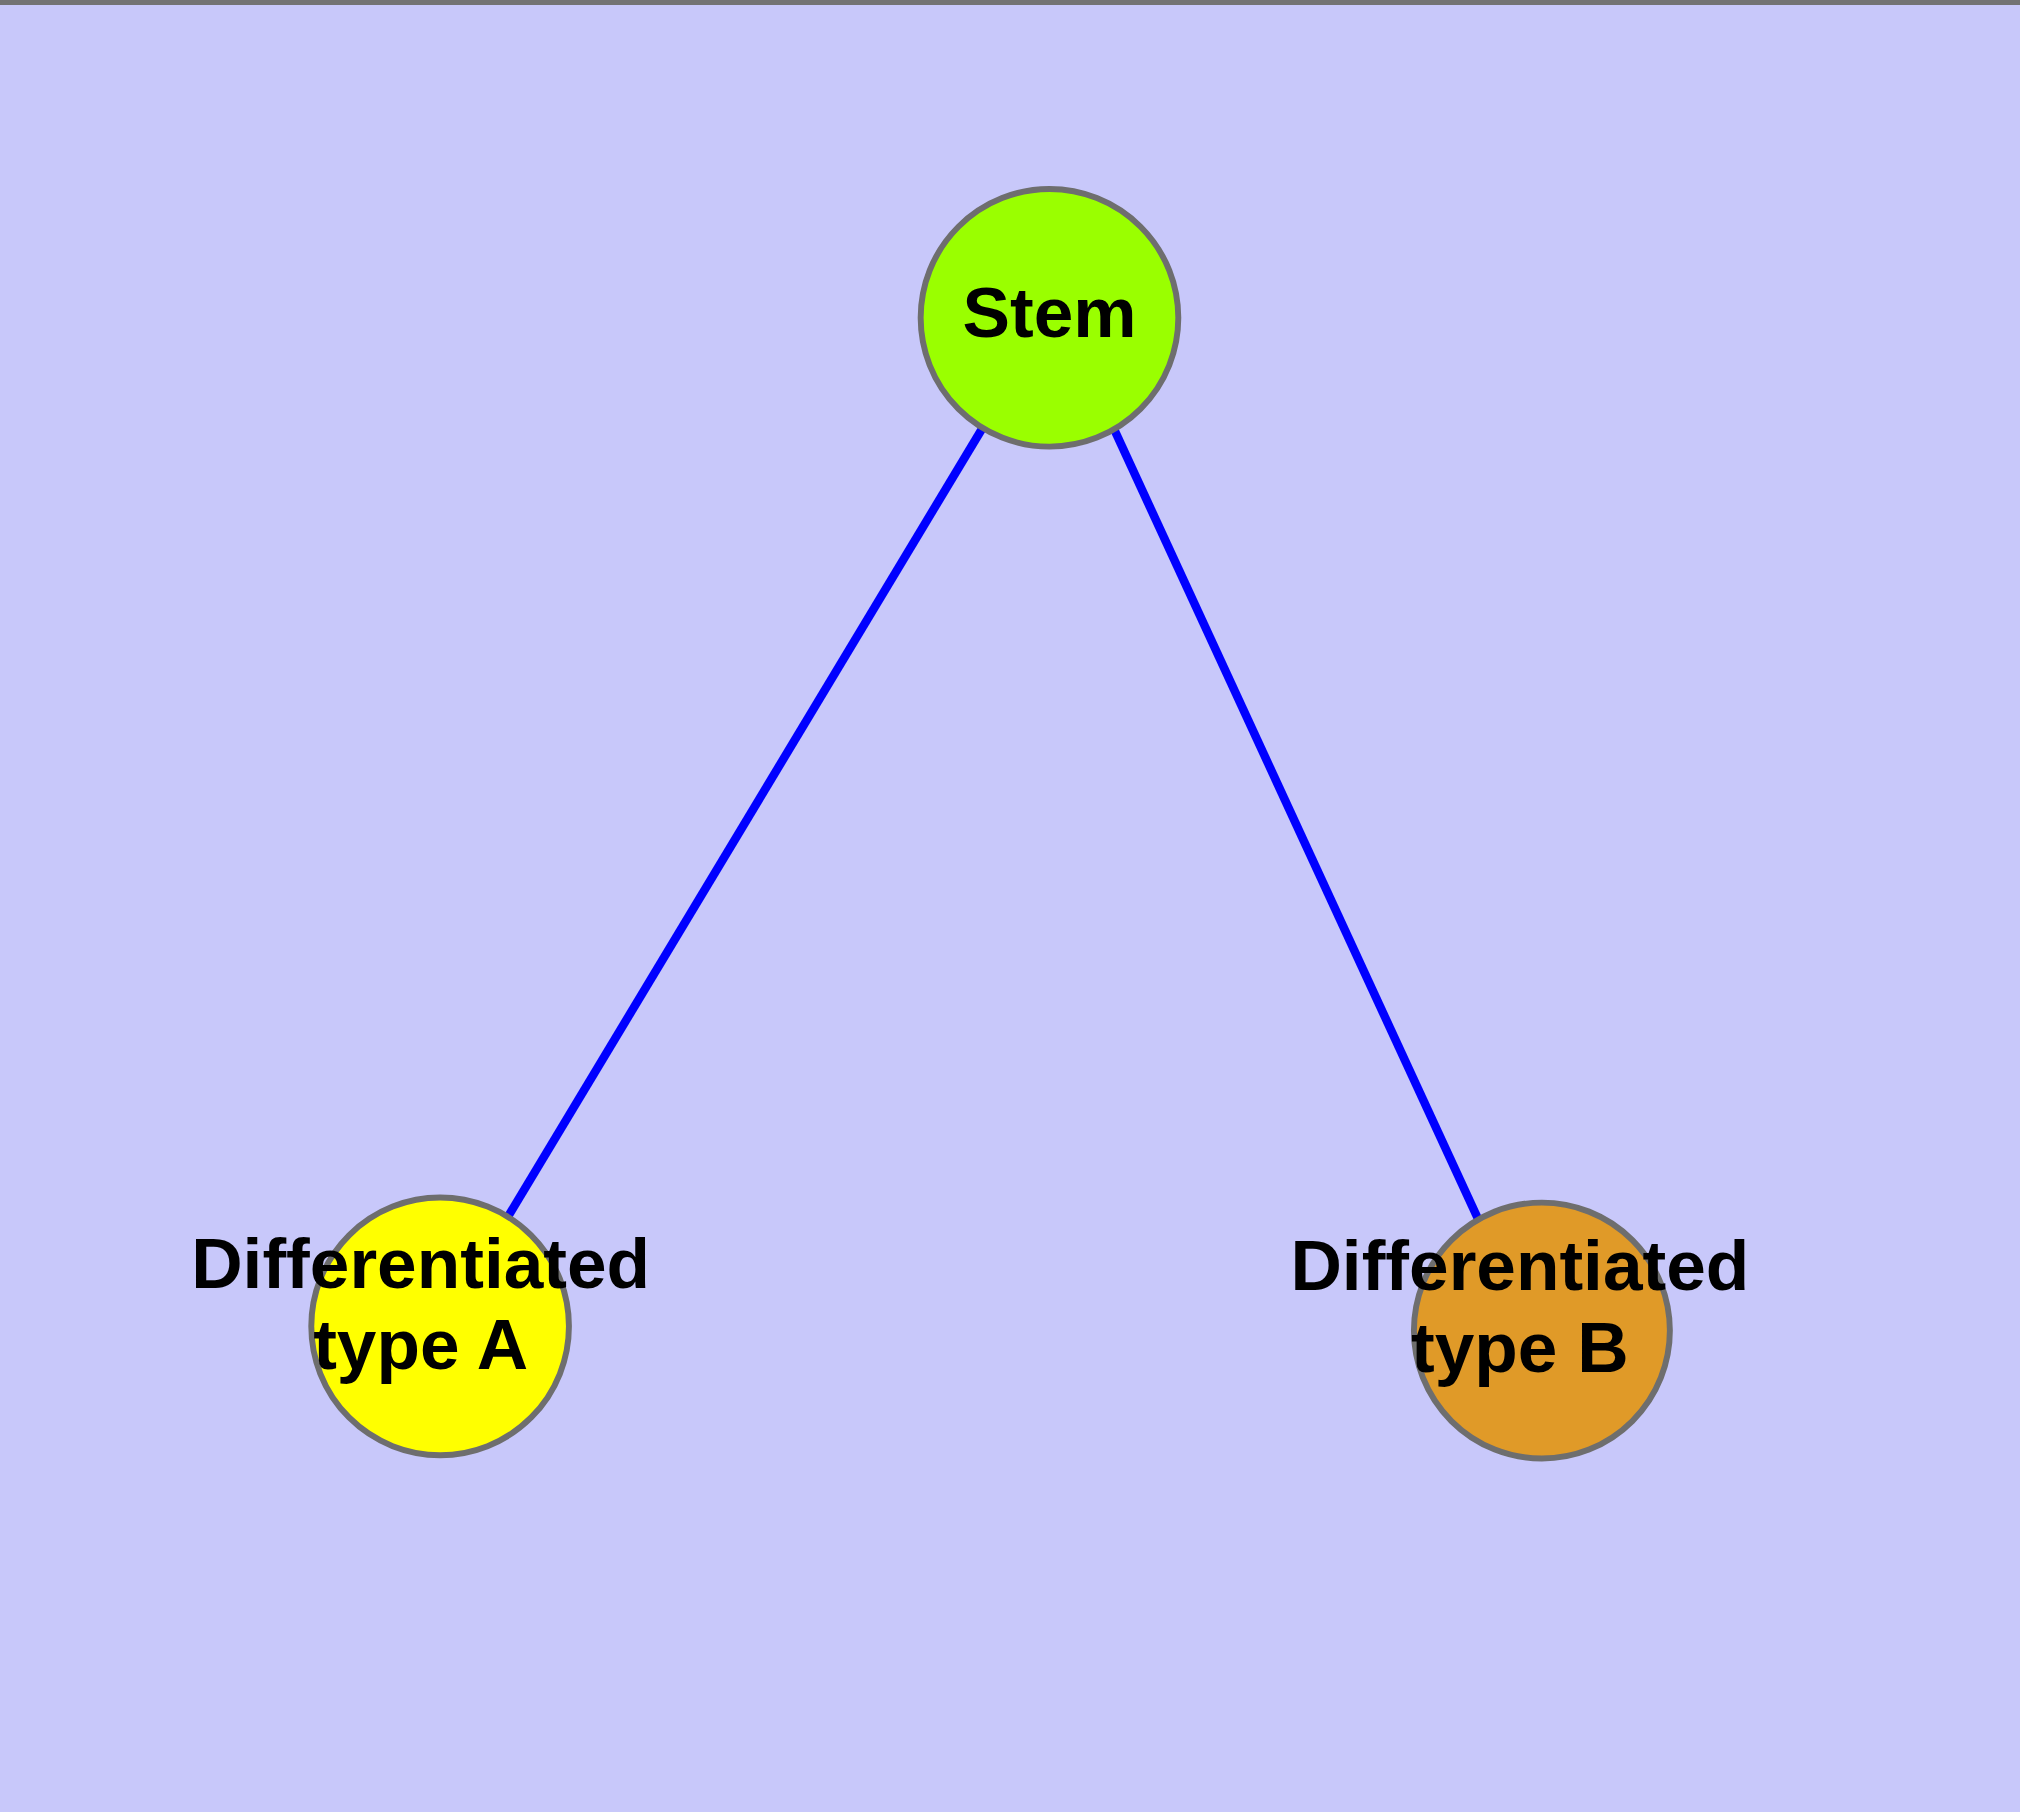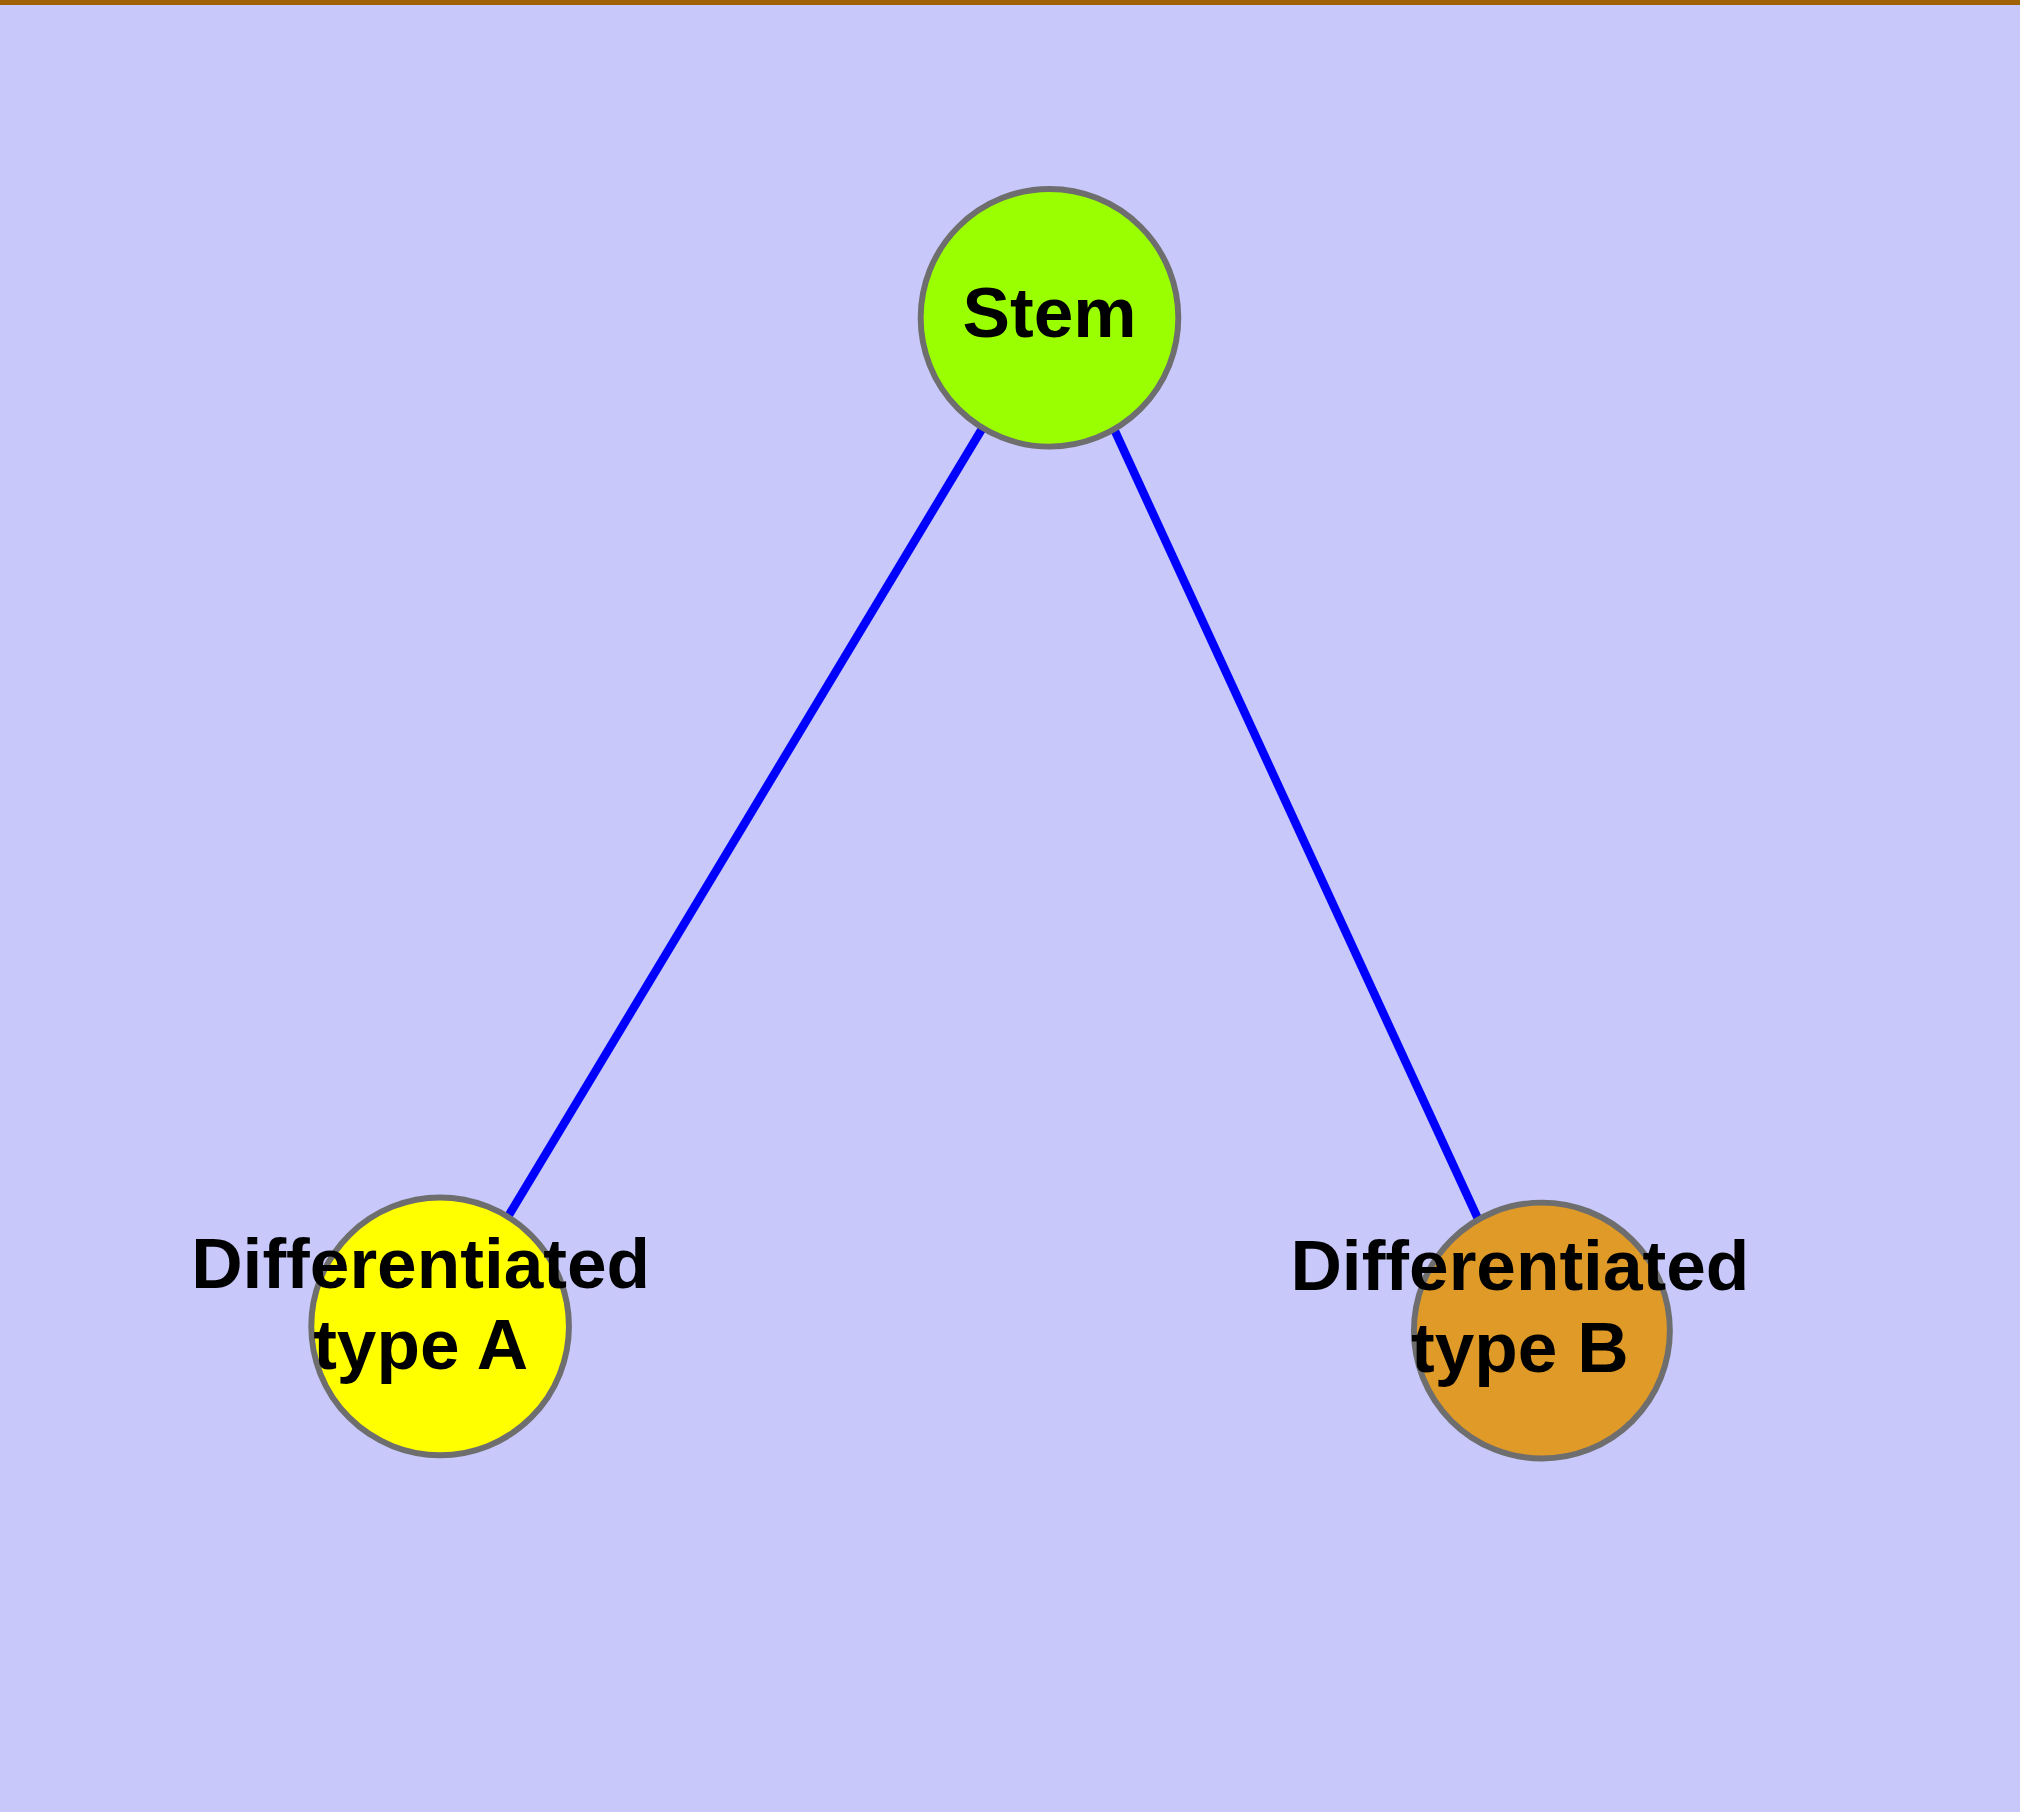--- a/index.html
+++ b/index.html
@@ -48,21 +48,21 @@
     dominant-baseline: middle;
     text-anchor: middle;
   }
   .node-label-multiline tspan {
     text-anchor: middle;
   }
 </style>
 </head>
 <body>
 
-<div id="canvas" style="width: 2021px; height: 1812px; background: #a16207;">
+<div id="canvas" style="width: 2021px; height: 1812px; background: #737373;">
 
   <div id="plot-background" style="background: rgb(200, 200, 250); width: 2021px; height: 1807px;"></div>
 
   <svg id="graph-svg" viewBox="0 0 2384 2138" xmlns="http://www.w3.org/2000/svg">
 
     <g>
       <line class="edge-line" x1="1159" y1="505" x2="600" y2="1434" stroke="#0000ff" stroke-width="10"></line>
       <line class="edge-line" x1="1314" y1="506" x2="1744" y2="1439" stroke="#0000ff" stroke-width="10"></line>
     </g>
 

